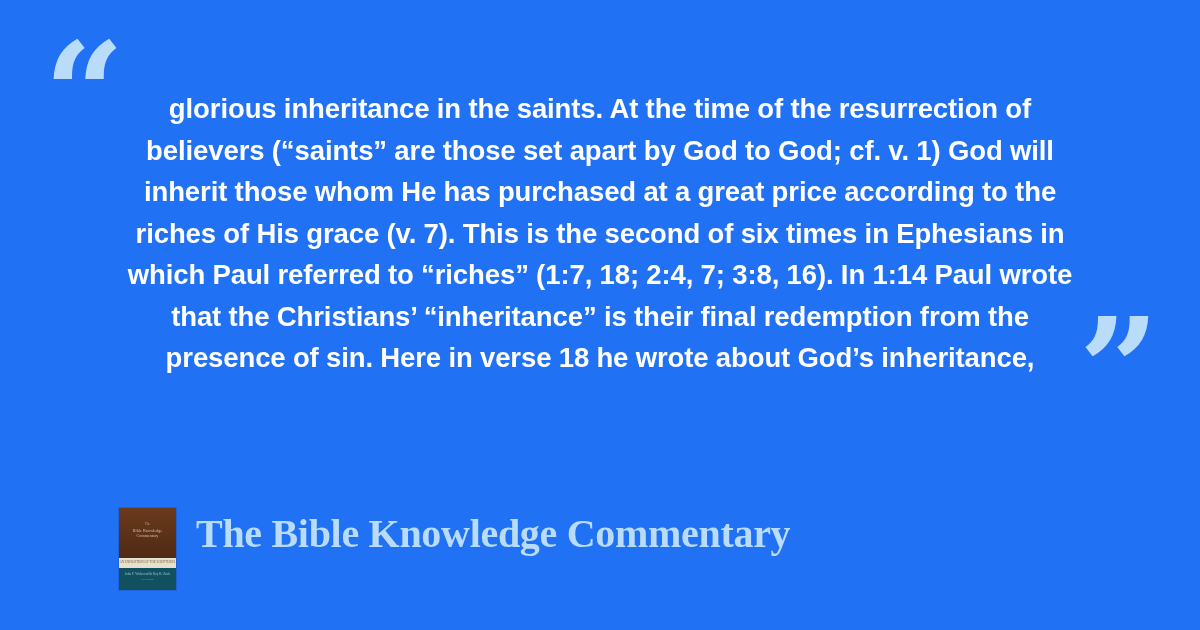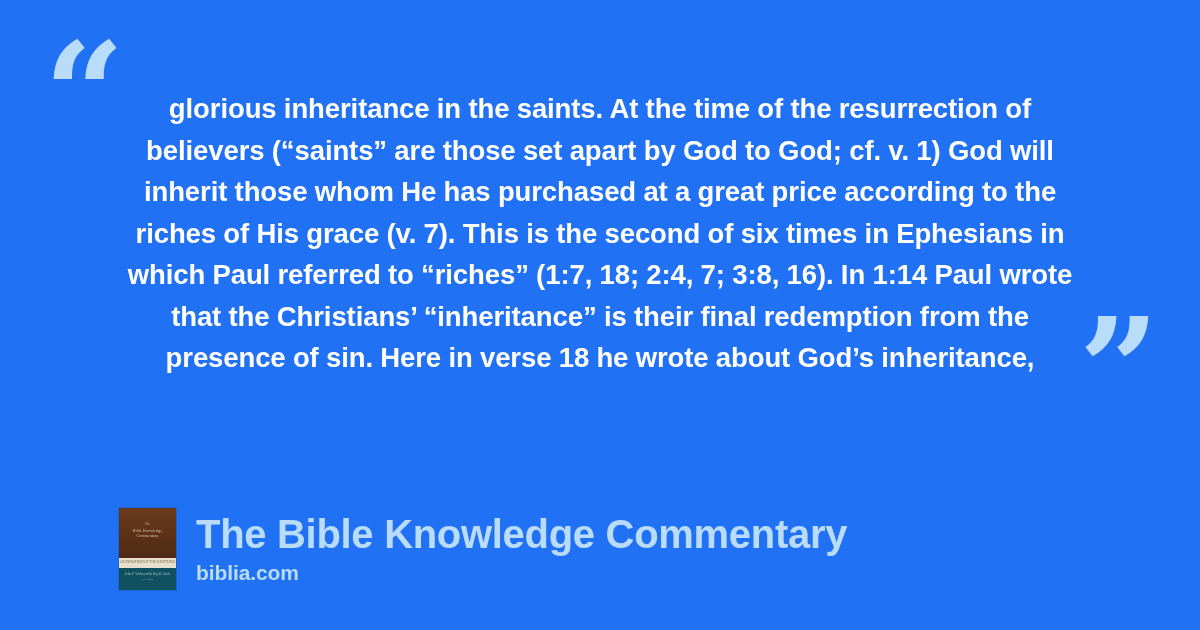--- a/index.html
+++ b/index.html
@@ -152,21 +152,21 @@
   }
 
   
   .footer-text {
     margin-left: 20px;
     padding-top: 3px;
   }
   .book-title {
     margin: 0;
     color: #b8dcfa;
-    font-family: Liberation Sans, sans-serif;
+    font-family: Liberation Serif, serif;
     font-weight: 700;
     font-size: 40px;
     line-height: 46px;
     letter-spacing: -0.3px;
     white-space: nowrap;
   }
   .site-url {
     margin: 3px 0 0 0;
     color: #b8dcfa;
     font-family: "Liberation Sans", sans-serif;
@@ -201,18 +201,17 @@
       </div>
       <div class="bc-band-text">AN EXPOSITION OF THE SCRIPTURES</div>
       <div class="bc-authors">
         <span>John F. Walvoord &amp; Roy B. Zuck</span>
         <span class="bc-sub">EDITORS</span>
       </div>
     </div>
 
     <div class="footer-text">
       <p class="book-title">The Bible Knowledge Commentary</p>
-      <p class="site-url">biblia.com</p>
     </div>
 
   </div>
 
 </div>
 
 </body></html>

